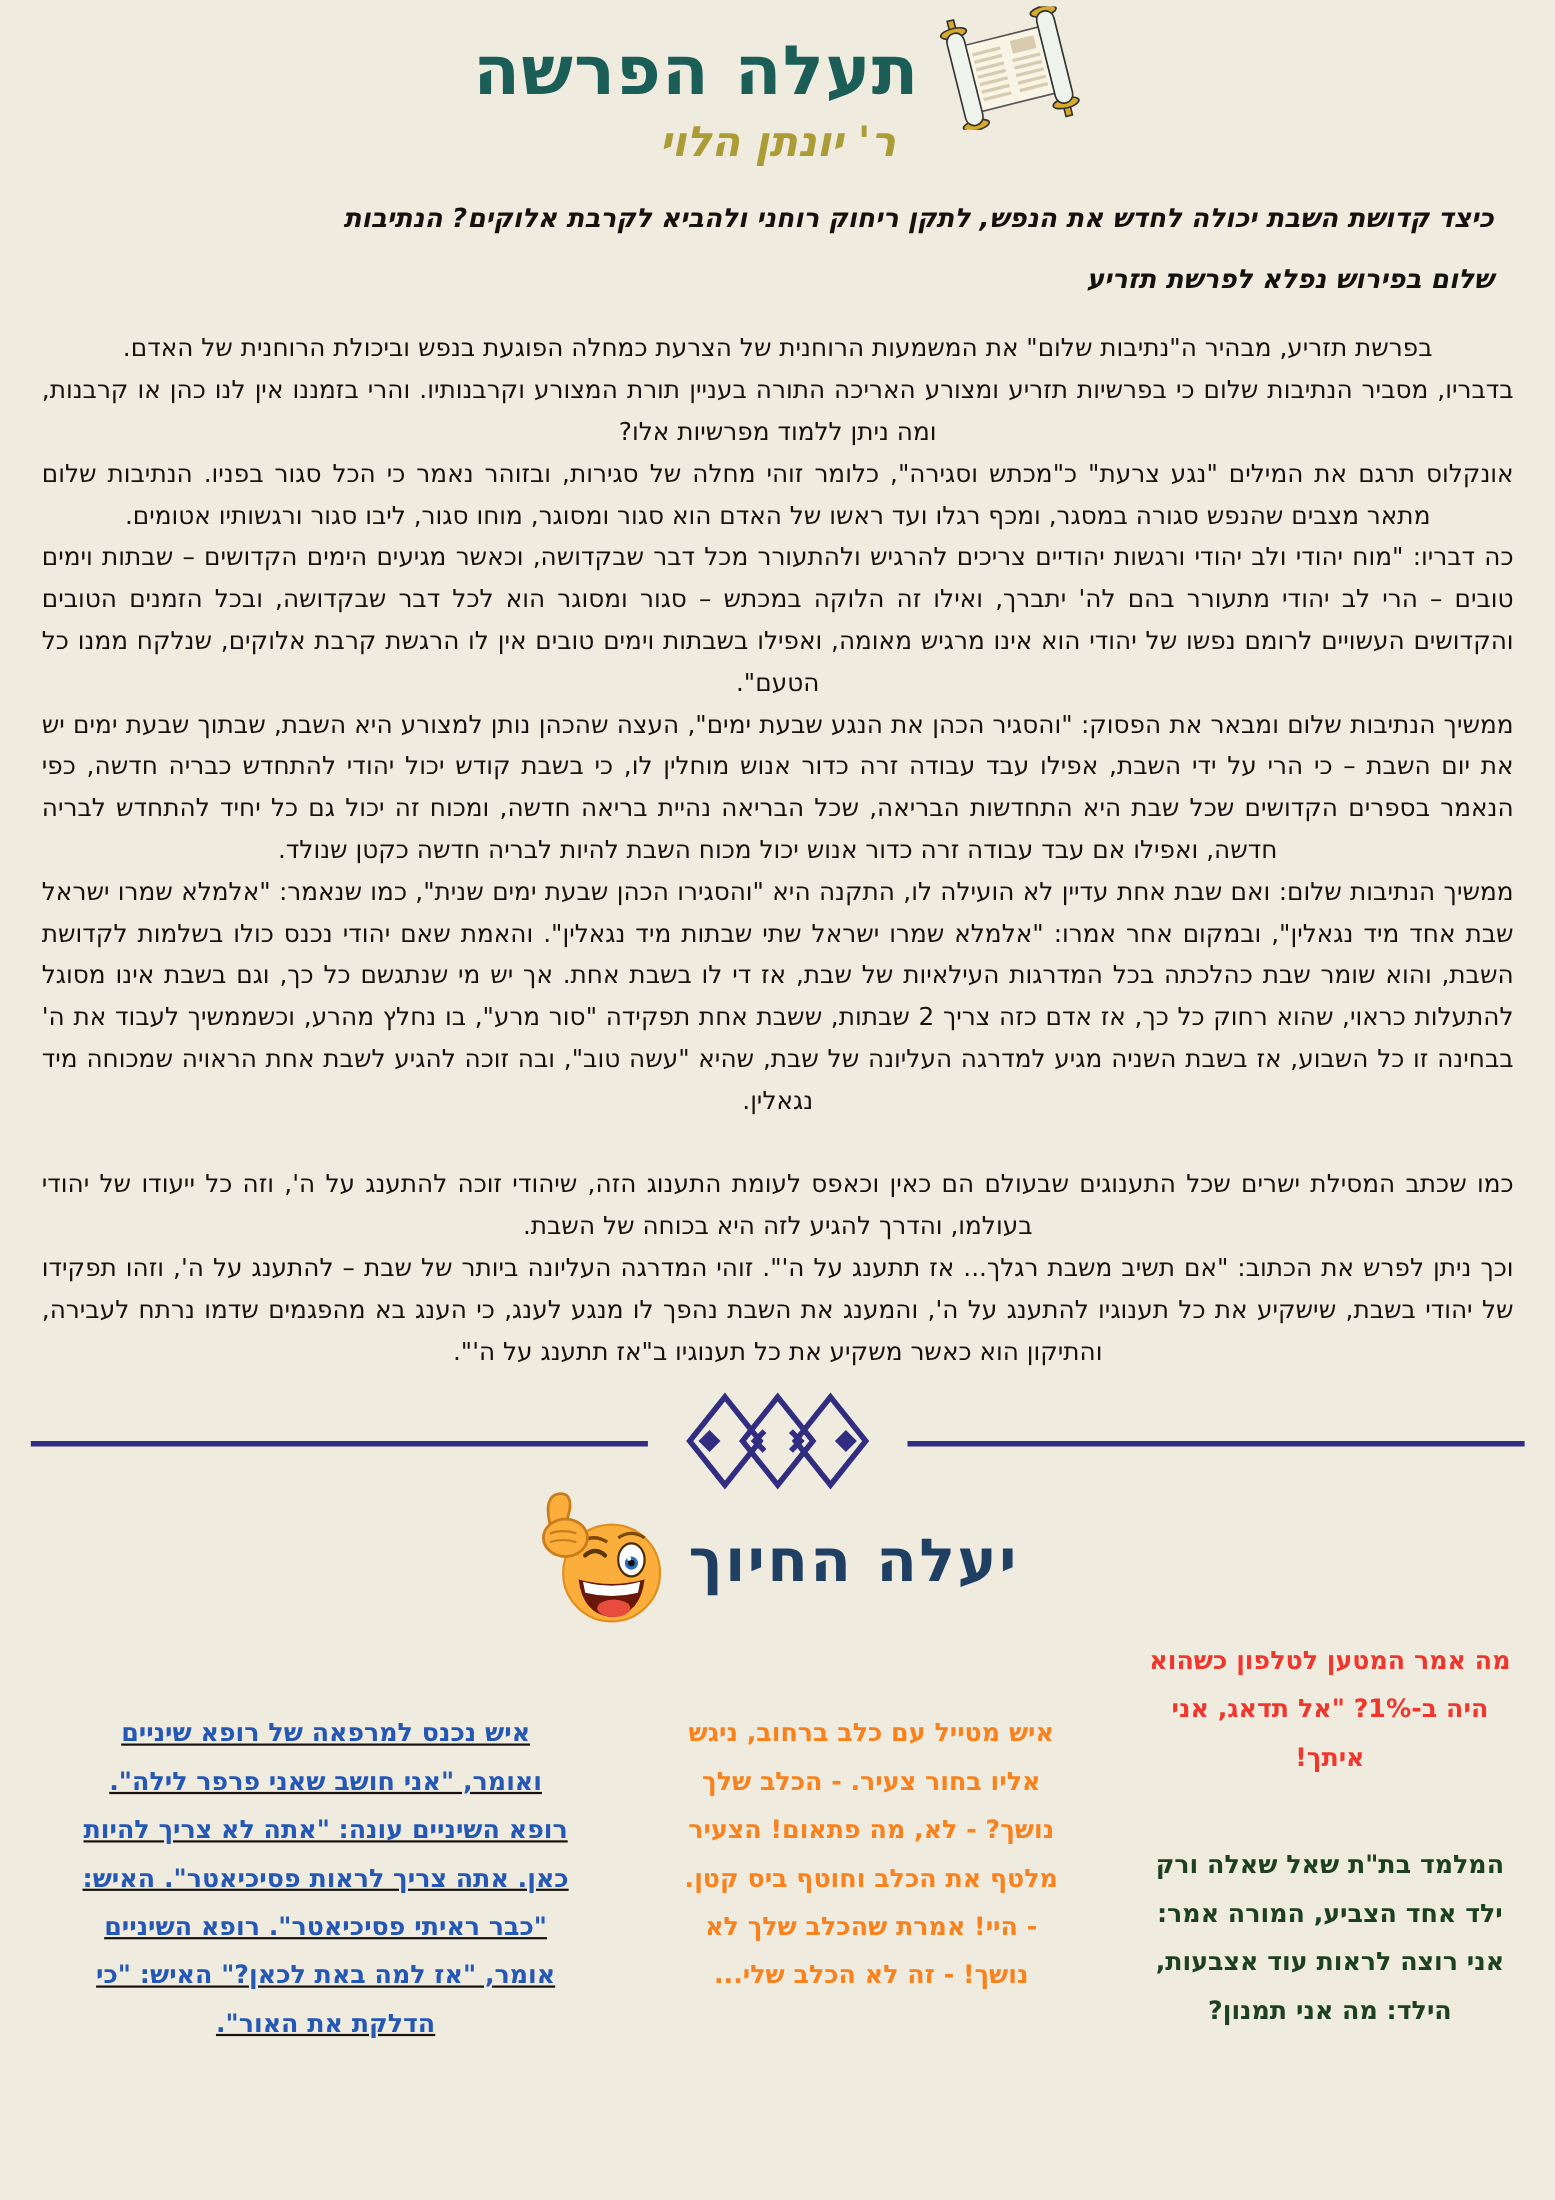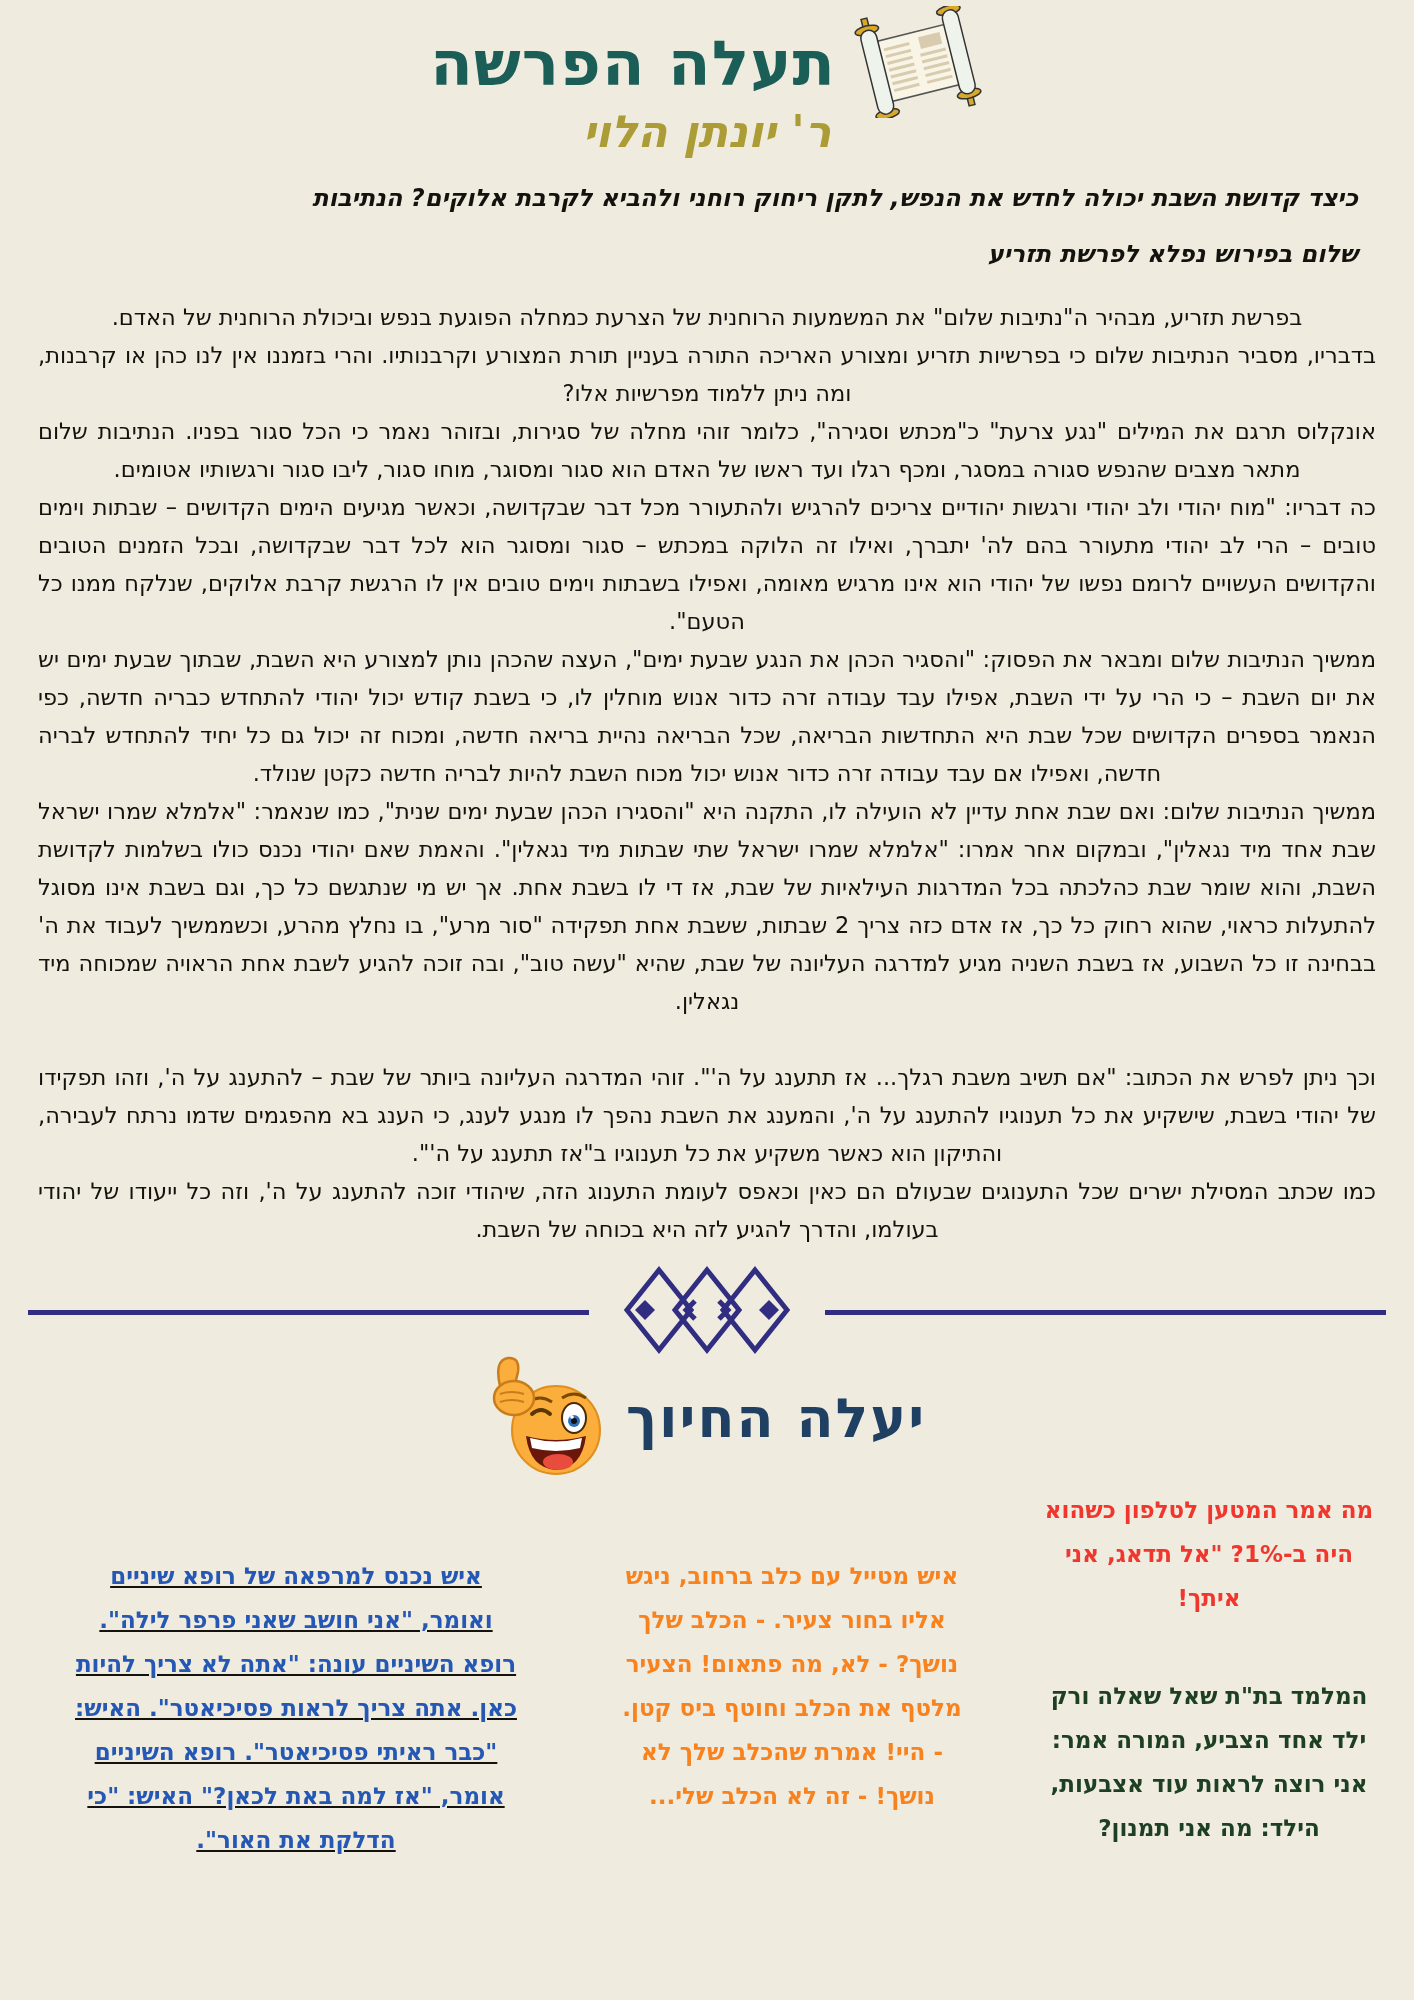--- a/index.html
+++ b/index.html
@@ -6,21 +6,21 @@
   .page{
     width:1414px;height:2000px;margin:0 auto;position:relative;overflow:hidden;
     background:#f0ebdf;direction:rtl;color:#14120e;
     font-family:"DejaVu Sans",sans-serif;
   }
   
   .header{display:flex;justify-content:center;align-items:center;gap:16px;padding-top:8px;height:112px;}
   .app-title{font-size:62px;font-weight:700;letter-spacing:1px;line-height:1;}
   .scroll-icon{flex:0 0 auto;}
   .subtitle-row{text-align:center;margin-top:-10px;height:46px;}
-  .subtitle{font-size:44px;font-style:italic;font-weight:600;line-height:1;}
+  .subtitle{font-size:38px;font-style:italic;font-weight:600;line-height:1;}
   
   .headline{
     font-size:24px;font-weight:700;font-style:italic;text-align:right;
     margin:14px 56px 0;line-height:56px;white-space:pre-line;
   }
   
   .article{
     margin:16px 38px 0;font-size:22.5px;line-height:38px;
     text-align:justify;text-align-last:center;
   }
@@ -90,22 +90,22 @@
   <div class="headline">כיצד קדושת השבת יכולה לחדש את הנפש, לתקן ריחוק רוחני ולהביא לקרבת אלוקים? הנתיבות
 שלום בפירוש נפלא לפרשת תזריע</div>
 
   <div class="article">
       <p>בפרשת תזריע, מבהיר ה"נתיבות שלום" את המשמעות הרוחנית של הצרעת כמחלה הפוגעת בנפש וביכולת הרוחנית של האדם.</p>
       <p>בדבריו, מסביר הנתיבות שלום כי בפרשיות תזריע ומצורע האריכה התורה בעניין תורת המצורע וקרבנותיו. והרי בזמננו אין לנו כהן או קרבנות, ומה ניתן ללמוד מפרשיות אלו?</p>
       <p>אונקלוס תרגם את המילים "נגע צרעת" כ"מכתש וסגירה", כלומר זוהי מחלה של סגירות, ובזוהר נאמר כי הכל סגור בפניו. הנתיבות שלום מתאר מצבים שהנפש סגורה במסגר, ומכף רגלו ועד ראשו של האדם הוא סגור ומסוגר, מוחו סגור, ליבו סגור ורגשותיו אטומים.</p>
       <p>כה דבריו: "מוח יהודי ולב יהודי ורגשות יהודיים צריכים להרגיש ולהתעורר מכל דבר שבקדושה, וכאשר מגיעים הימים הקדושים – שבתות וימים טובים – הרי לב יהודי מתעורר בהם לה' יתברך, ואילו זה הלוקה במכתש – סגור ומסוגר הוא לכל דבר שבקדושה, ובכל הזמנים הטובים והקדושים העשויים לרומם נפשו של יהודי הוא אינו מרגיש מאומה, ואפילו בשבתות וימים טובים אין לו הרגשת קרבת אלוקים, שנלקח ממנו כל הטעם".</p>
       <p>ממשיך הנתיבות שלום ומבאר את הפסוק: "והסגיר הכהן את הנגע שבעת ימים", העצה שהכהן נותן למצורע היא השבת, שבתוך שבעת ימים יש את יום השבת – כי הרי על ידי השבת, אפילו עבד עבודה זרה כדור אנוש מוחלין לו, כי בשבת קודש יכול יהודי להתחדש כבריה חדשה, כפי הנאמר בספרים הקדושים שכל שבת היא התחדשות הבריאה, שכל הבריאה נהיית בריאה חדשה, ומכוח זה יכול גם כל יחיד להתחדש לבריה חדשה, ואפילו אם עבד עבודה זרה כדור אנוש יכול מכוח השבת להיות לבריה חדשה כקטן שנולד.</p>
       <p>ממשיך הנתיבות שלום: ואם שבת אחת עדיין לא הועילה לו, התקנה היא "והסגירו הכהן שבעת ימים שנית", כמו שנאמר: "אלמלא שמרו ישראל שבת אחד מיד נגאלין", ובמקום אחר אמרו: "אלמלא שמרו ישראל שתי שבתות מיד נגאלין". והאמת שאם יהודי נכנס כולו בשלמות לקדושת השבת, והוא שומר שבת כהלכתה בכל המדרגות העילאיות של שבת, אז די לו בשבת אחת. אך יש מי שנתגשם כל כך, וגם בשבת אינו מסוגל להתעלות כראוי, שהוא רחוק כל כך, אז אדם כזה צריך 2 שבתות, ששבת אחת תפקידה "סור מרע", בו נחלץ מהרע, וכשממשיך לעבוד את ה' בבחינה זו כל השבוע, אז בשבת השניה מגיע למדרגה העליונה של שבת, שהיא "עשה טוב", ובה זוכה להגיע לשבת אחת הראויה שמכוחה מיד נגאלין.</p>
+      <p>כמו שכתב המסילת ישרים שכל התענוגים שבעולם הם כאין וכאפס לעומת התענוג הזה, שיהודי זוכה להתענג על ה', וזה כל ייעודו של יהודי בעולמו, והדרך להגיע לזה היא בכוחה של השבת.</p>
       <p>וכך ניתן לפרש את הכתוב: "אם תשיב משבת רגלך... אז תתענג על ה'". זוהי המדרגה העליונה ביותר של שבת – להתענג על ה', וזהו תפקידו של יהודי בשבת, שישקיע את כל תענוגיו להתענג על ה', והמענג את השבת נהפך לו מנגע לענג, כי הענג בא מהפגמים שדמו נרתח לעבירה, והתיקון הוא כאשר משקיע את כל תענוגיו ב"אז תתענג על ה'".</p>
-      <p>כמו שכתב המסילת ישרים שכל התענוגים שבעולם הם כאין וכאפס לעומת התענוג הזה, שיהודי זוכה להתענג על ה', וזה כל ייעודו של יהודי בעולמו, והדרך להגיע לזה היא בכוחה של השבת.</p>
     </div>
 
   <div class="divider-row">
     <div class="divider-line"></div>
     <span class="ornament">
       <svg width="240" height="96" viewBox="0 0 240 96">
         <g stroke="#312e81" stroke-width="5" fill="none">
           <polygon points="72,8 104,48 72,88 40,48"></polygon>
           <polygon points="120,8 152,48 120,88 88,48"></polygon>
           <polygon points="168,8 200,48 168,88 136,48"></polygon>

